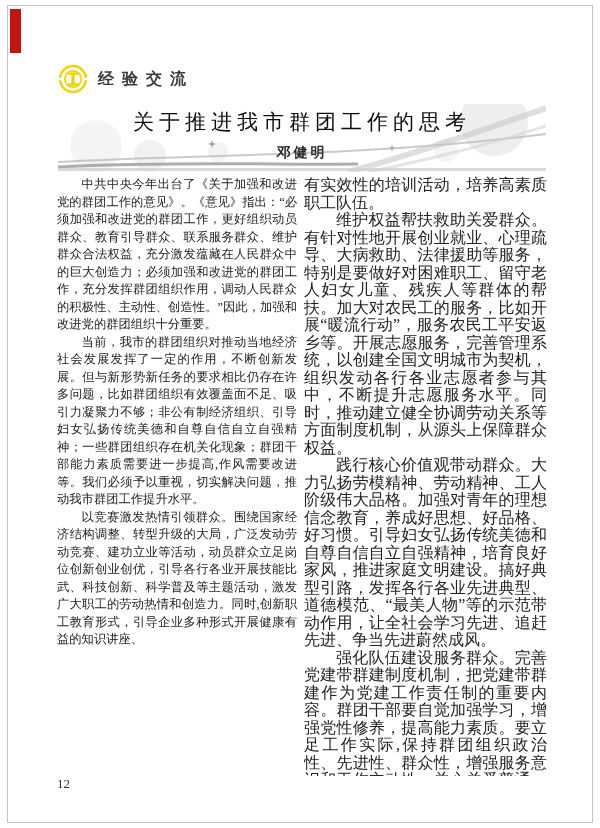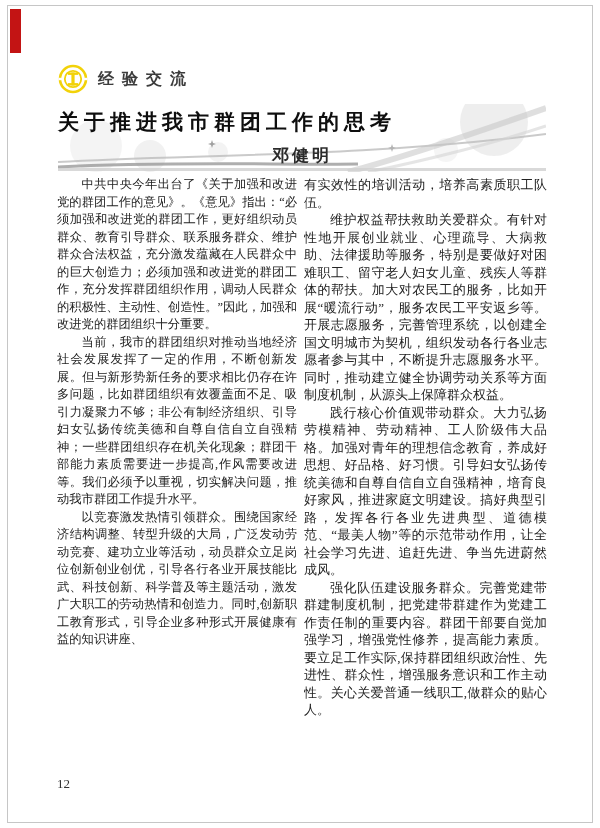--- a/index.html
+++ b/index.html
@@ -7,29 +7,29 @@
        font-family:"Liberation Serif","DejaVu Serif",serif;color:#222;}
   .sheet{position:absolute;left:7px;top:5px;width:584px;height:816px;
          border:1px solid #c6c6c6;background:#fff;}
   .red-tab{position:absolute;left:10px;top:9px;width:11px;height:44px;background:#c31414;}
   .masthead{position:absolute;left:58px;top:64px;display:flex;align-items:center;}
   .logo{width:30px;height:30px;flex:0 0 auto;}
   .section-label{margin-left:10px;font-family:"DejaVu Sans","Liberation Sans",sans-serif;
                  font-weight:bold;font-size:16px;letter-spacing:8px;color:#3c3c3c;}
   .title-band{position:absolute;left:58px;top:104px;width:488px;height:68px;}
   .title-band svg.deco{position:absolute;left:0;top:0;width:100%;height:100%;}
-  .article-title{position:absolute;left:0;top:4px;width:100%;
-                 font-family:"DejaVu Sans","Liberation Sans",sans-serif;font-weight:bold;
+  .article-title{position:absolute;left:0;top:4px;width:100%;text-align:center;
+                 font-family:"DejaVu Sans","Liberation Sans",sans-serif;font-weight:normal;
                  font-size:21px;letter-spacing:5px;color:#0e0e0e;}
   .article-author{position:absolute;left:0;top:40px;width:100%;text-align:center;
-                  font-size:17px;font-weight:bold;letter-spacing:3px;color:#2b2b2b;}
+                  font-size:14px;font-weight:bold;letter-spacing:3px;color:#2b2b2b;}
   .col{position:absolute;top:176px;text-align:justify;line-height:17.5px;
        max-height:600px;overflow:hidden;}
   .col-left{left:57px;width:240px;font-size:12.3px;}
-  .col-right{left:304px;width:243px;font-size:13px;}
+  .col-right{left:304px;width:243px;font-size:16px;}
   .para{margin:0;}
   .para.indent{text-indent:2em;font-family:Liberation Serif, serif;}
   .page-number{position:absolute;left:57px;top:776px;font-size:13px;color:#333;}
 </style>
 </head>
 <body>
 
 <div class="sheet"></div>
 <div class="red-tab"></div>
 

